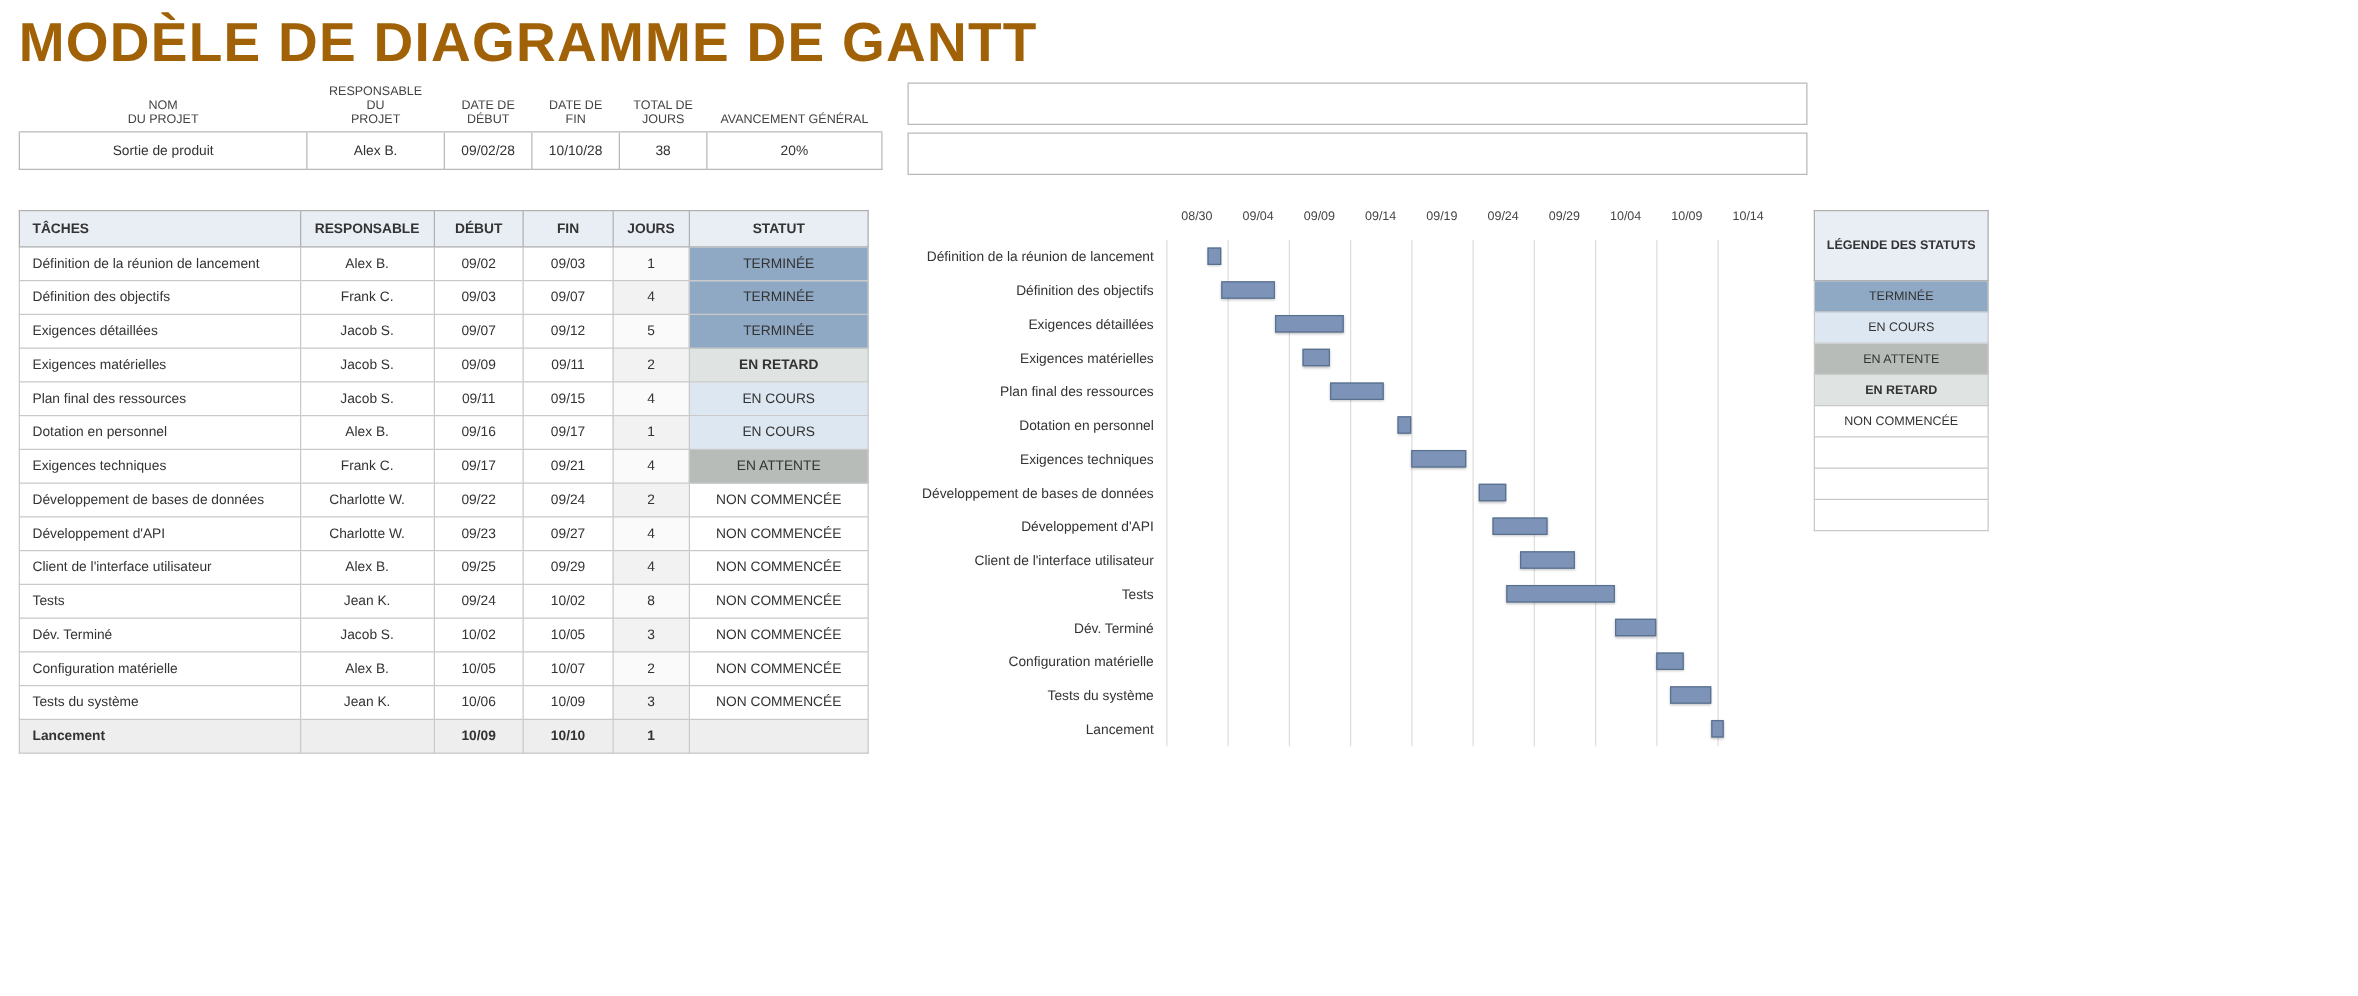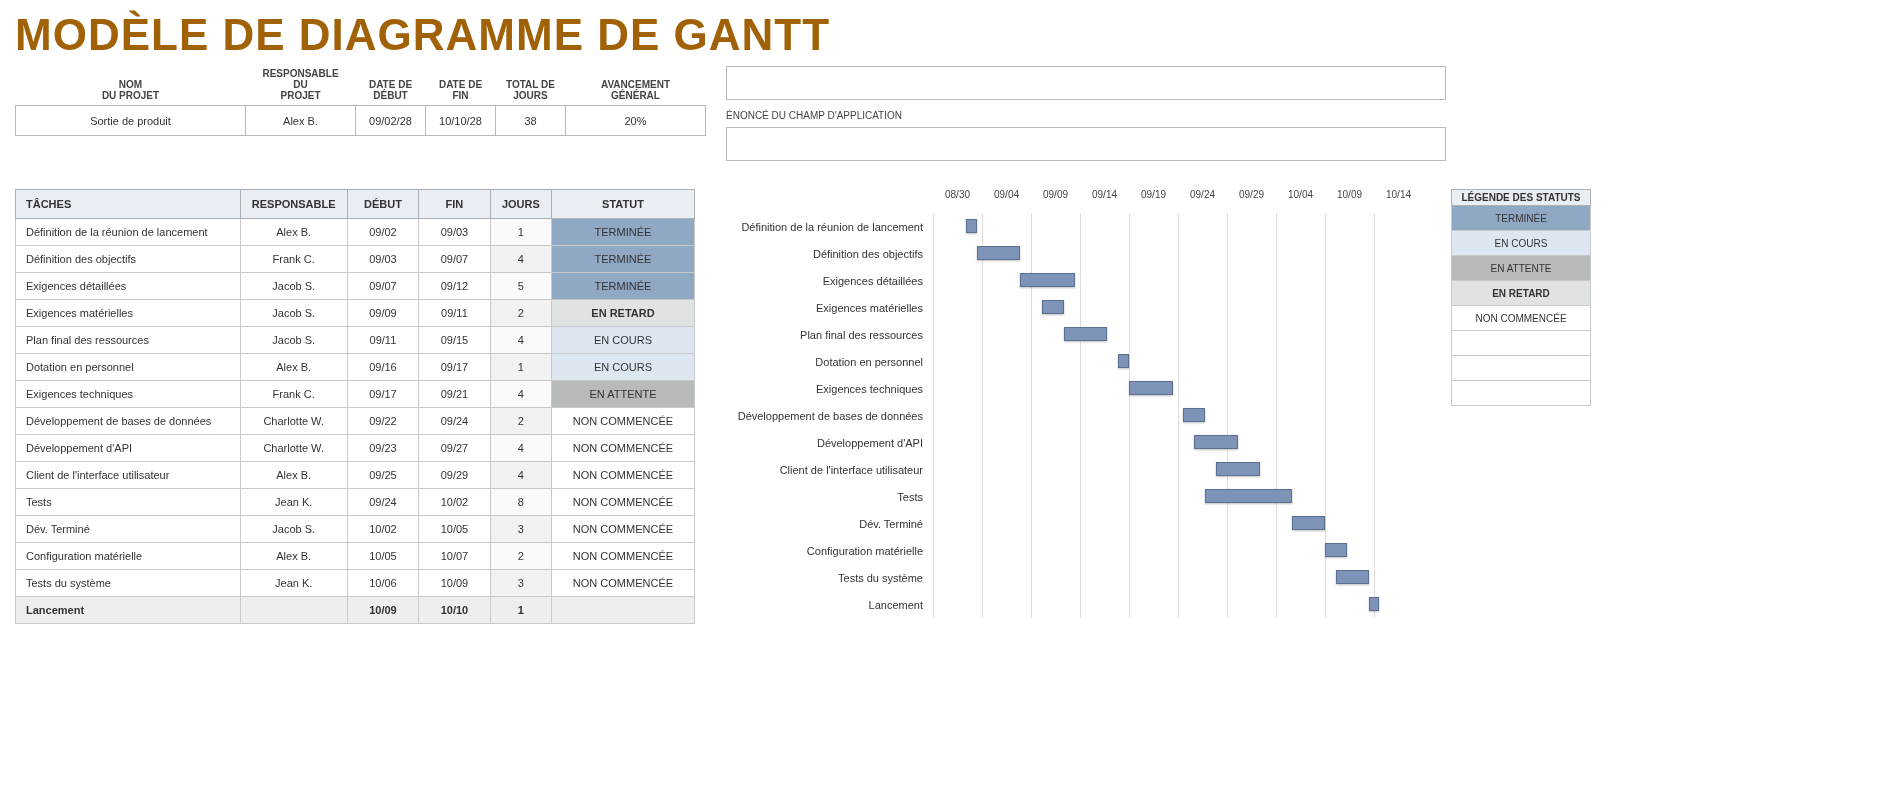--- a/index.html
+++ b/index.html
@@ -1,21 +1,21 @@
 <!DOCTYPE html>
 <html><head>
 <meta charset="utf-8">
 <style>
   * { box-sizing: border-box; margin: 0; padding: 0; }
   body { font-family: "Segoe UI", Arial, sans-serif; font-size: 12px; color: #333; background: #fff; padding: 10px 15px; width: 1886px; }
   h1.title { color: #a16207; font-size: 44px; font-weight: 700; letter-spacing: 1px; margin-bottom: 6px; }
   .top-row { display: flex; gap: 20px; align-items: flex-start; }
   .summary-table { border-collapse: collapse; }
   .summary-table th, .summary-table td { border: 1px solid #b9b9b9; padding: 4px 10px; font-size: 11px; text-align: center; }
-  .summary-table th { border: none; border-bottom: 1px solid #b9b9b9; font-weight: 700; font-size: 10px; color: #444; vertical-align: bottom; padding: 2px 10px 4px; }
+  .summary-table th { border: none; border-bottom: 1px solid #b9b9b9; font-weight: 400; font-size: 10px; color: #444; vertical-align: bottom; padding: 2px 10px 4px; }
   .summary-table td { height: 30px; }
   .summary-table td:first-child, .summary-table th:first-child { text-align: center; }
   .right-fields { flex: 1; display: flex; flex-direction: column; gap: 6px; max-width: 720px; }
   .field-label { font-size: 10px; color: #444; margin-top: 4px; }
   .field-box { border: 1px solid #b9b9b9; height: 34px; width: 100%; background: #fff; }
   .main-row { display: flex; gap: 18px; margin-top: 28px; align-items: flex-start; }
   .task-table { border-collapse: collapse; width: 680px; }
   .task-table th { background: #e9eef5; border: 1px solid #b0b0b0; padding: 8px 10px; font-size: 11px; font-weight: 700; text-align: center; }
   .task-table th:first-child { text-align: left; padding-left: 10px; }
   .task-table td { border: 1px solid #c9c9c9; padding: 6px 10px; font-size: 11px; text-align: center; height: 27px; }
@@ -35,21 +35,21 @@
   .gantt-header div { flex: 1; font-size: 10px; text-align: center; color: #444; }
   .gantt-body { position: relative; }
   .gantt-row { display: flex; align-items: center; height: 27px; }
   .gantt-label { width: 220px; text-align: right; padding-right: 10px; font-size: 11px; color: #333; }
   .gantt-track { position: relative; flex: 1; height: 100%; }
   .gantt-bar { position: absolute; top: 6px; height: 14px; background: #7d94b8; border: 1px solid #5a708f; box-shadow: 0 1px 2px rgba(0,0,0,0.25); }
   .gantt-gridlines { position: absolute; left: 220px; right: 0; top: 0; bottom: 0; display: flex; pointer-events: none; }
   .gantt-gridlines div { flex: 1; border-left: 1px solid #ddd; }
   
   .legend { width: 140px; border-collapse: collapse; margin-left: 10px; }
-  .legend th { background: #e9eef5; border: 1px solid #b0b0b0; padding: 2px 4px; font-size: 10px; font-weight: 700; }
+  .legend th { background: #e9eef5; border: 1px solid #b0b0b0; padding: 22px 4px; font-size: 10px; font-weight: 700; }
   .legend td { border: 1px solid #c9c9c9; padding: 6px 4px; font-size: 10px; text-align: center; height: 25px; }
 </style>
 </head>
 <body>
 
 <h1 class="title">MODÈLE DE DIAGRAMME DE GANTT</h1>
 
 <div class="top-row">
   <table class="summary-table">
     <thead>
@@ -69,21 +69,20 @@
         <td>09/02/28</td>
         <td>10/10/28</td>
         <td>38</td>
         <td>20%</td>
       </tr>
     </tbody>
   </table>
 
   <div class="right-fields">
     <div class="field-box"></div>
-    <div class="field-label">ÉNONCÉ DU CHAMP D'APPLICATION</div>
     <div class="field-box"></div>
   </div>
 </div>
 
 <div class="main-row">
 
   <table class="task-table">
     <thead>
       <tr>
         <th style="width:220px">TÂCHES</th>

